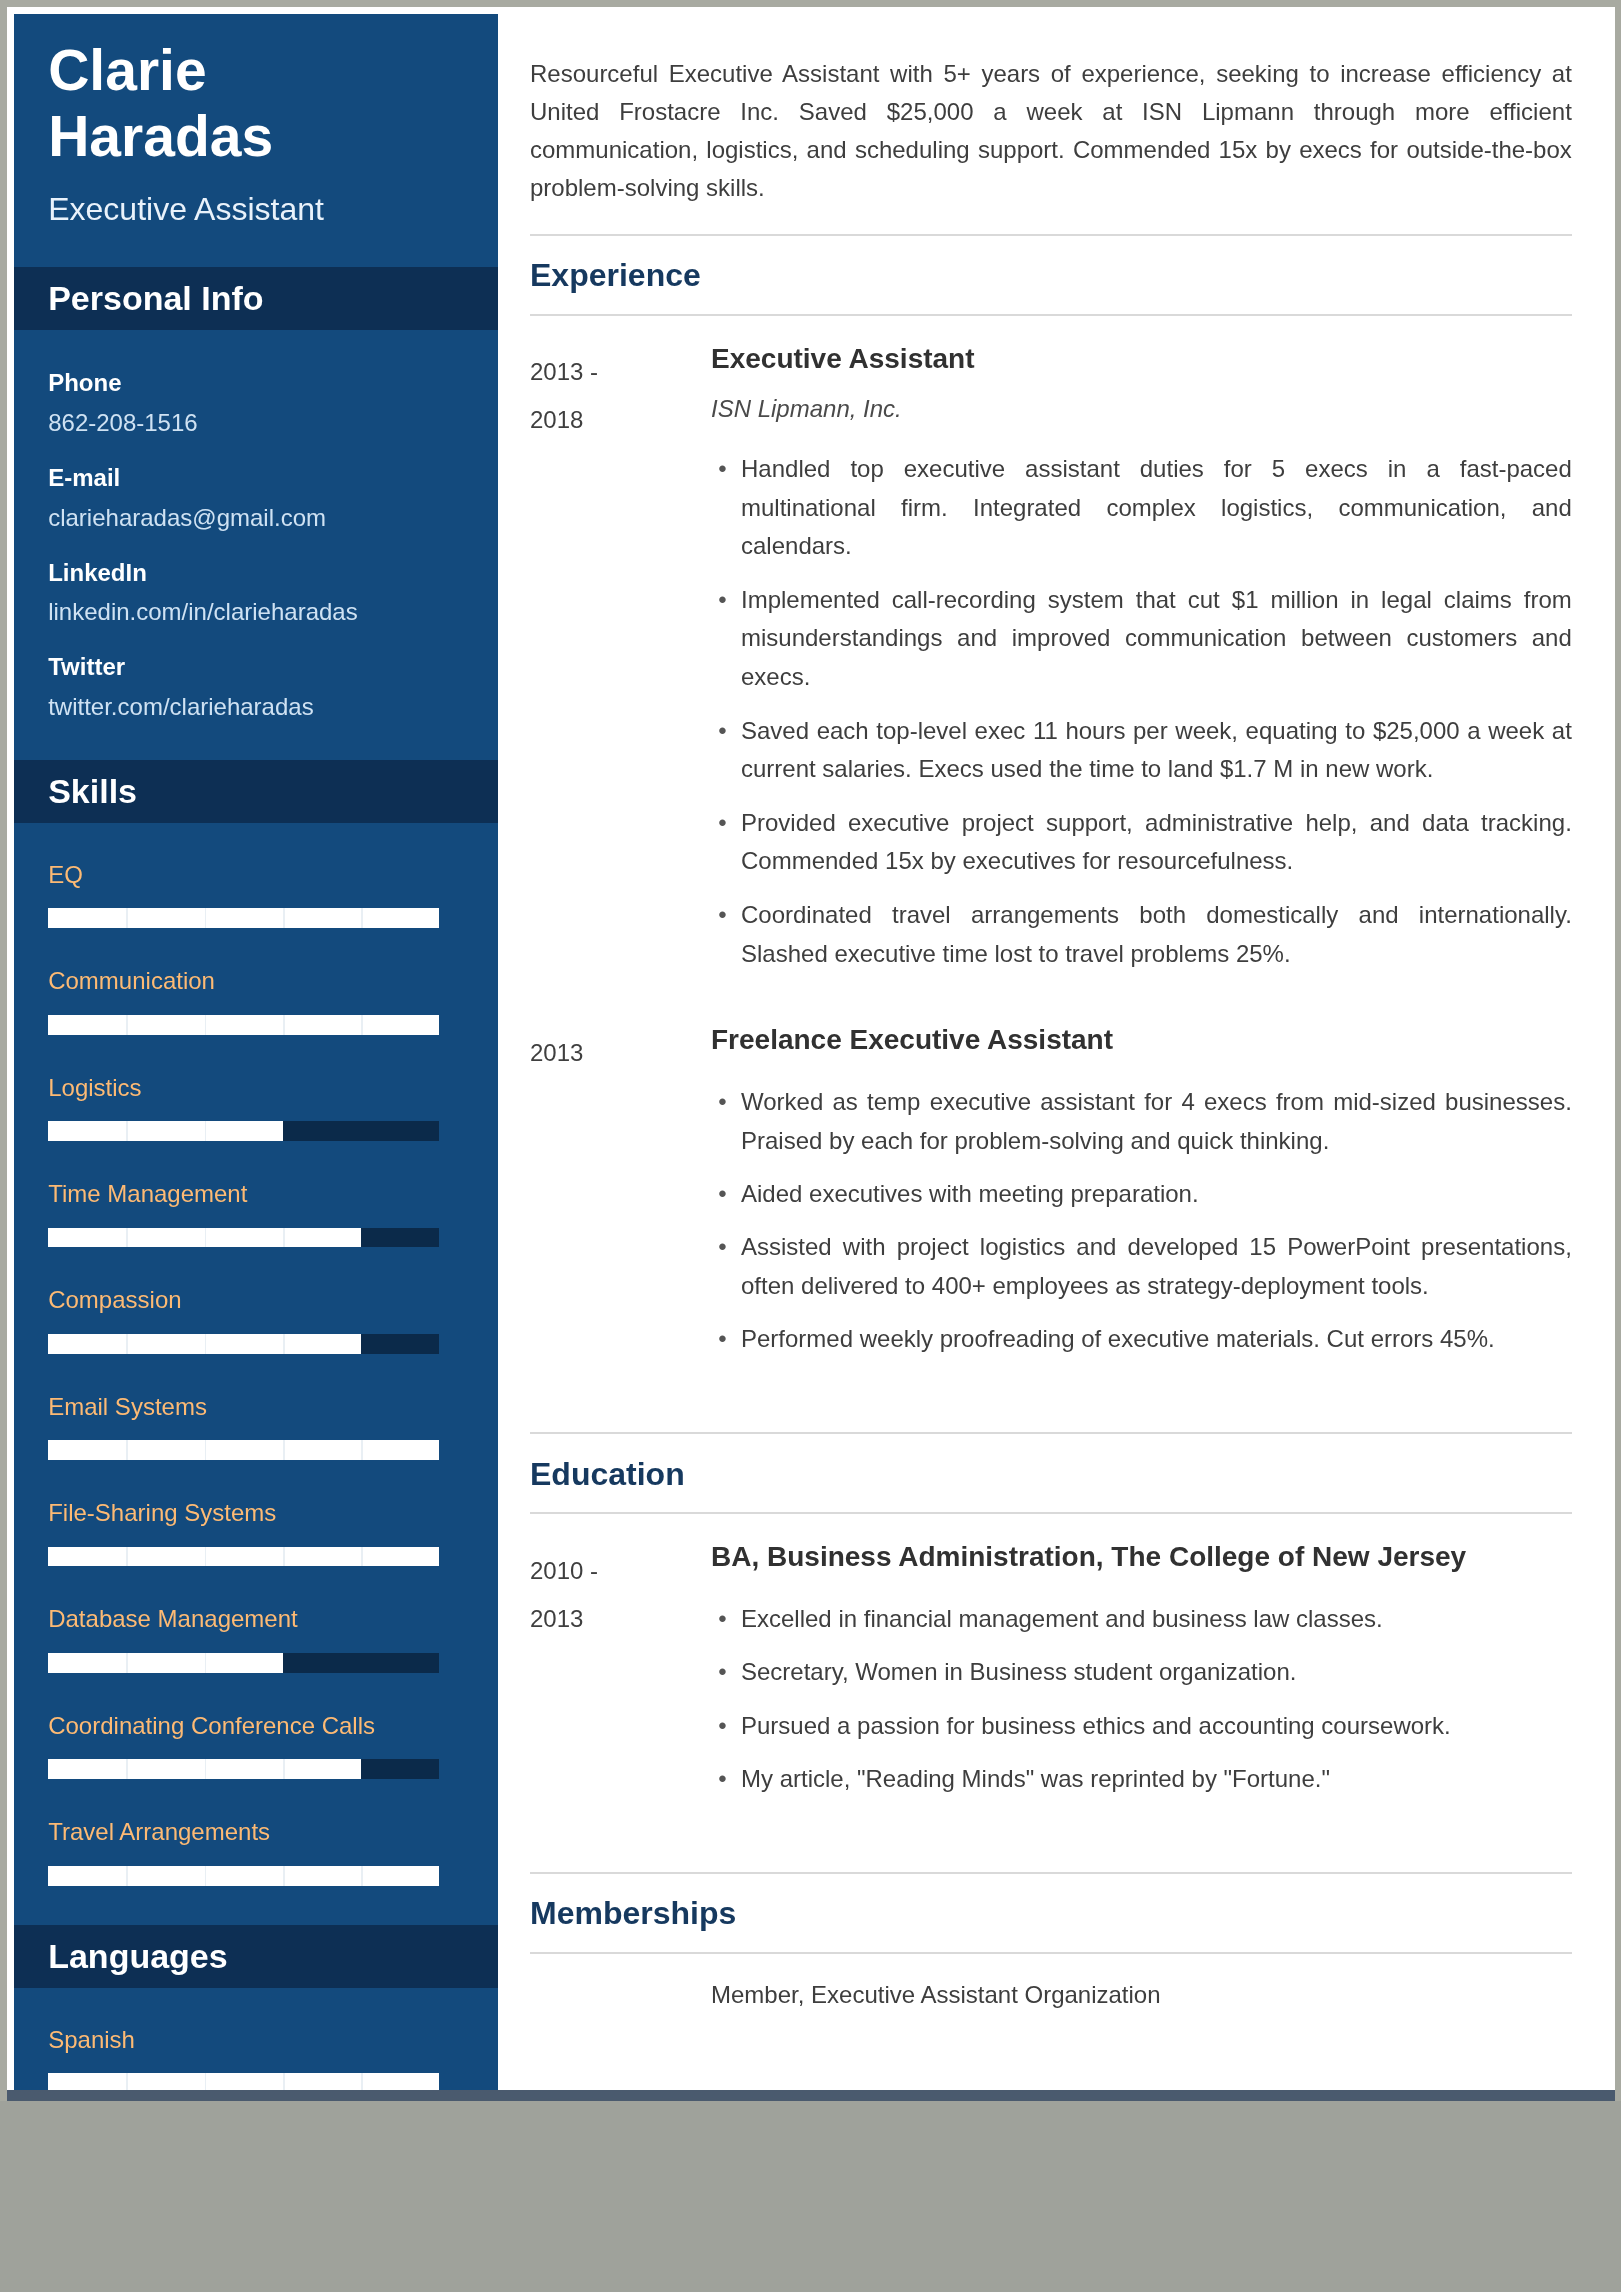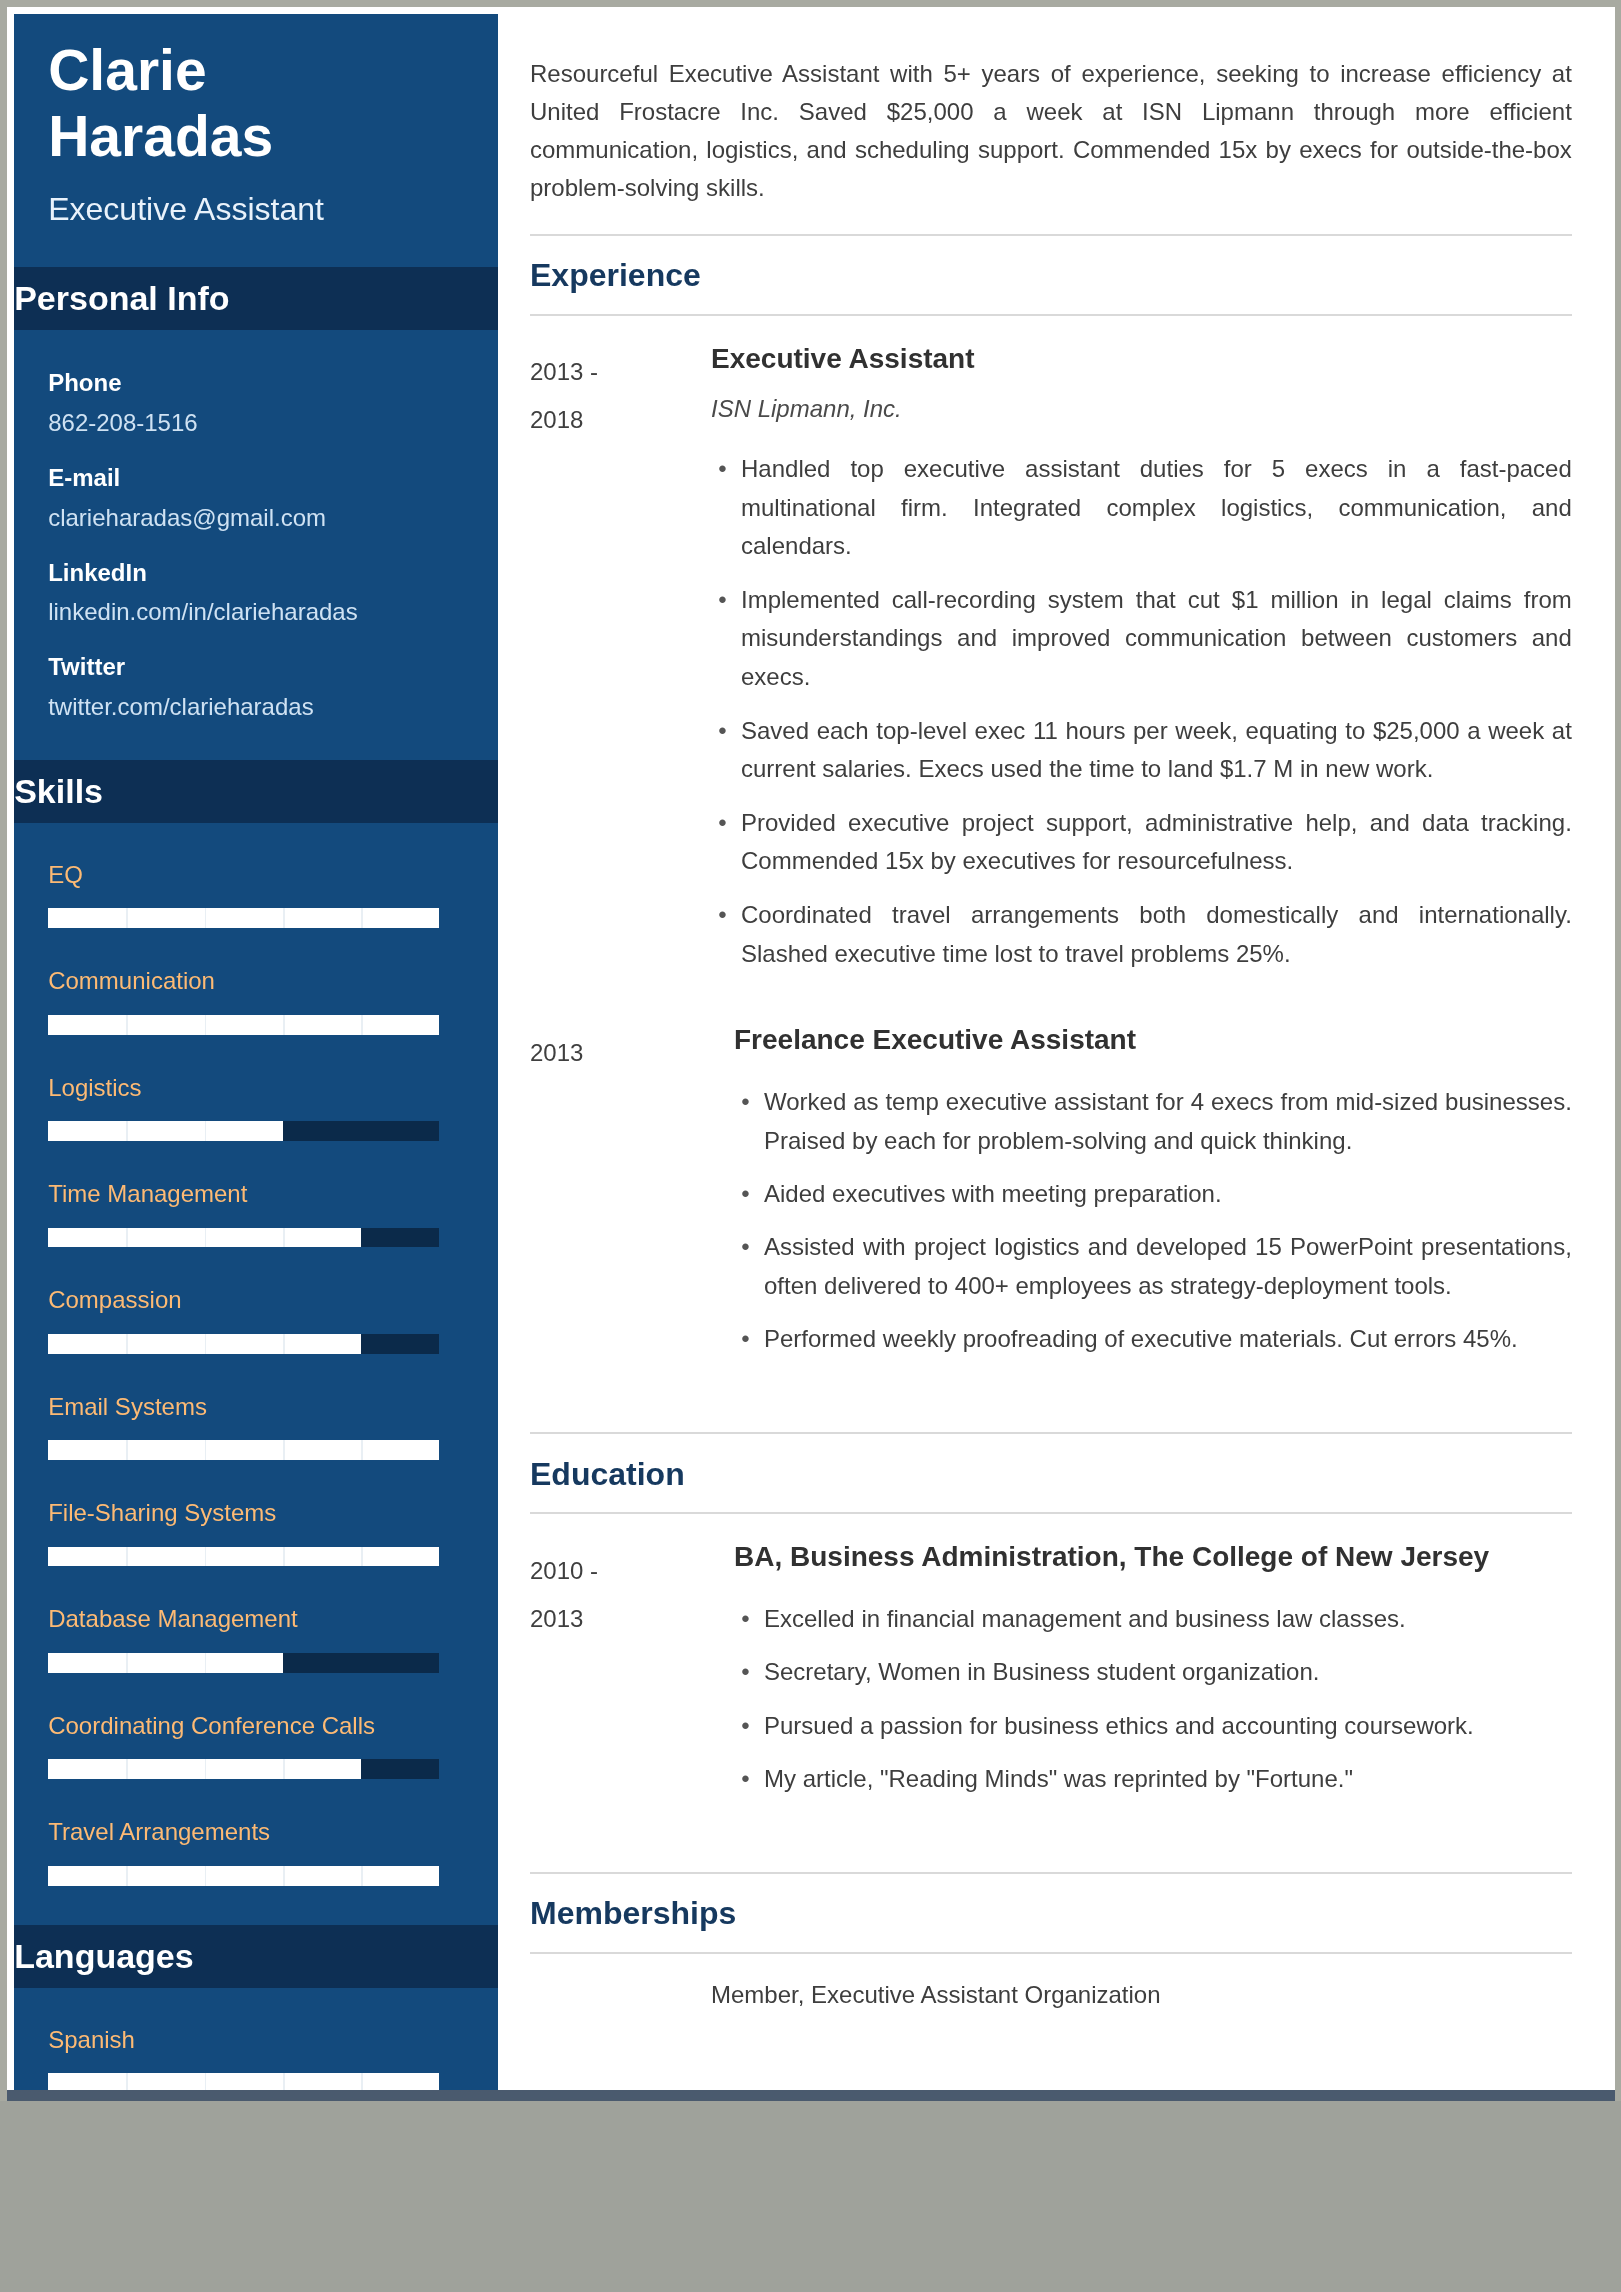--- a/index.html
+++ b/index.html
@@ -23,21 +23,21 @@
     margin:23px 54px 0 34px;
     font-size:57px;font-weight:bold;line-height:1.16;color:#ffffff;
     white-space:pre-line;
   }
   .person-title{
     margin:21.5px 54px 0 34px;
     font-size:32px;font-weight:400;color:#e9f2fb;
   }
   .band{
     margin-top:39px;height:63px;background:#0d2f54;
-    display:flex;align-items:center;
+    display:flex;align-items:center;padding-left:34px;
     font-size:34px;font-weight:bold;color:#ffffff;
   }
   .contact{padding:12.5px 59px 0 34px;}
   .contact-label{font-size:24px;font-weight:bold;color:#ffffff;margin-top:27px;}
   .contact-value{font-size:24px;color:#cfe2f3;margin-top:11.6px;}
   .skill-list{padding:38px 59px 0 34px;}
   .skill-item{margin-bottom:39px;}
   .skill-label{font-size:24px;color:#fdba74;}
   .skill-bar{
     position:relative;margin-top:19.7px;height:19.7px;background:#ffffff;overflow:hidden;
@@ -56,21 +56,21 @@
   .summary{
     margin:0;font-size:24px;line-height:1.58;text-align:justify;color:#3e3e3e;
   }
   .rule{border:none;border-top:2.7px solid #d9d9d9;margin:0;}
   .section{margin-top:27px;}
   .section-heading{
     margin:21.5px 0 19.7px 0;font-size:32px;font-weight:bold;color:#16395f;
   }
   .section-body{padding:27px 0 23px 0;}
   .entry{display:grid;grid-template-columns:181px 1fr;margin-bottom:36px;}
-  .entry:last-child{margin-bottom:9px;gap:23px;}
+  .entry:last-child{margin-bottom:9px;}
   .entry-dates{
     font-size:24px;color:#3f3f3f;line-height:2.0;white-space:pre-line;padding-top:5.4px;
   }
   .entry-title{font-size:28px;font-weight:bold;color:#313131;}
   .entry-company{font-size:24px;font-style:italic;color:#4a4a4a;margin-top:19.7px;}
   .bullets{margin:27px 0 0 0;padding:0;list-style:none;}
   .bullets li{
     position:relative;padding-left:30px;margin-bottom:14.3px;
     font-size:24px;line-height:1.62;text-align:justify;color:#3e3e3e;
   }

